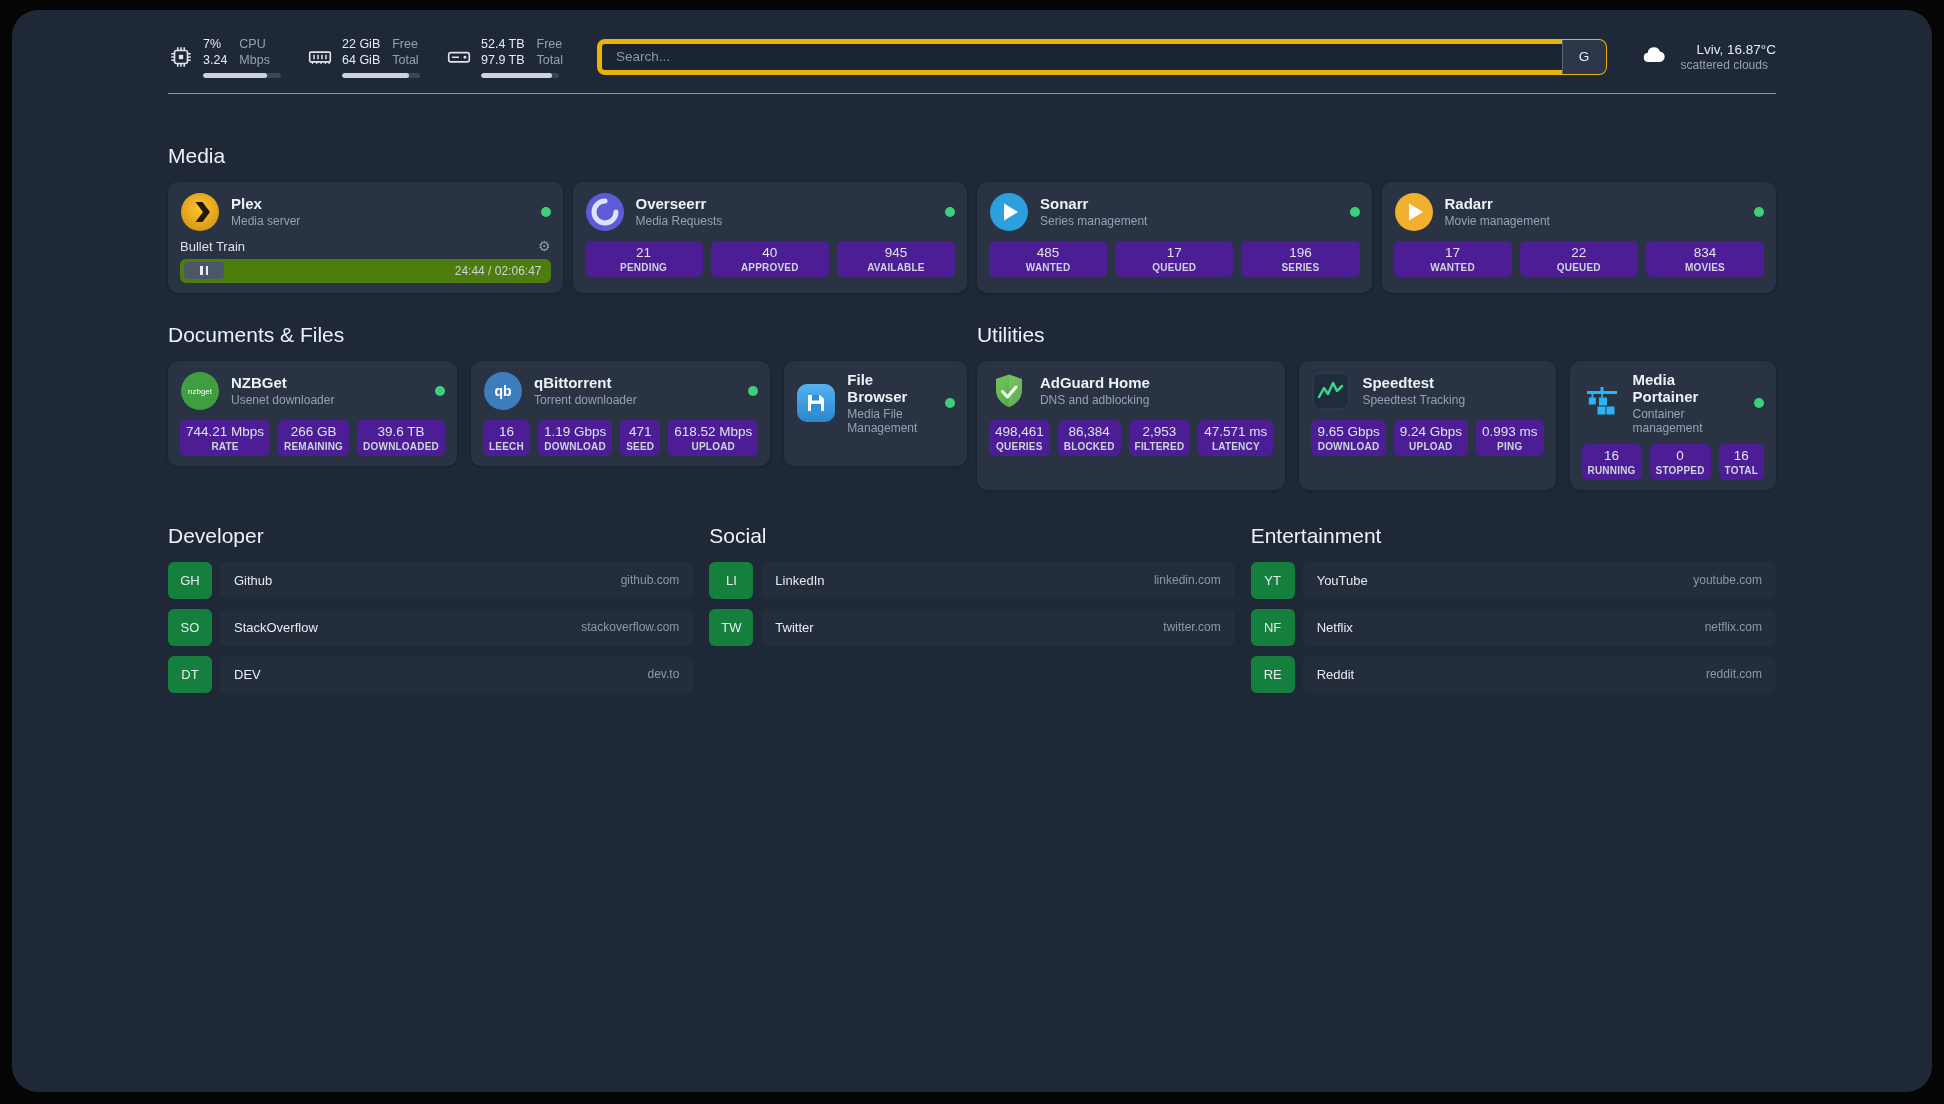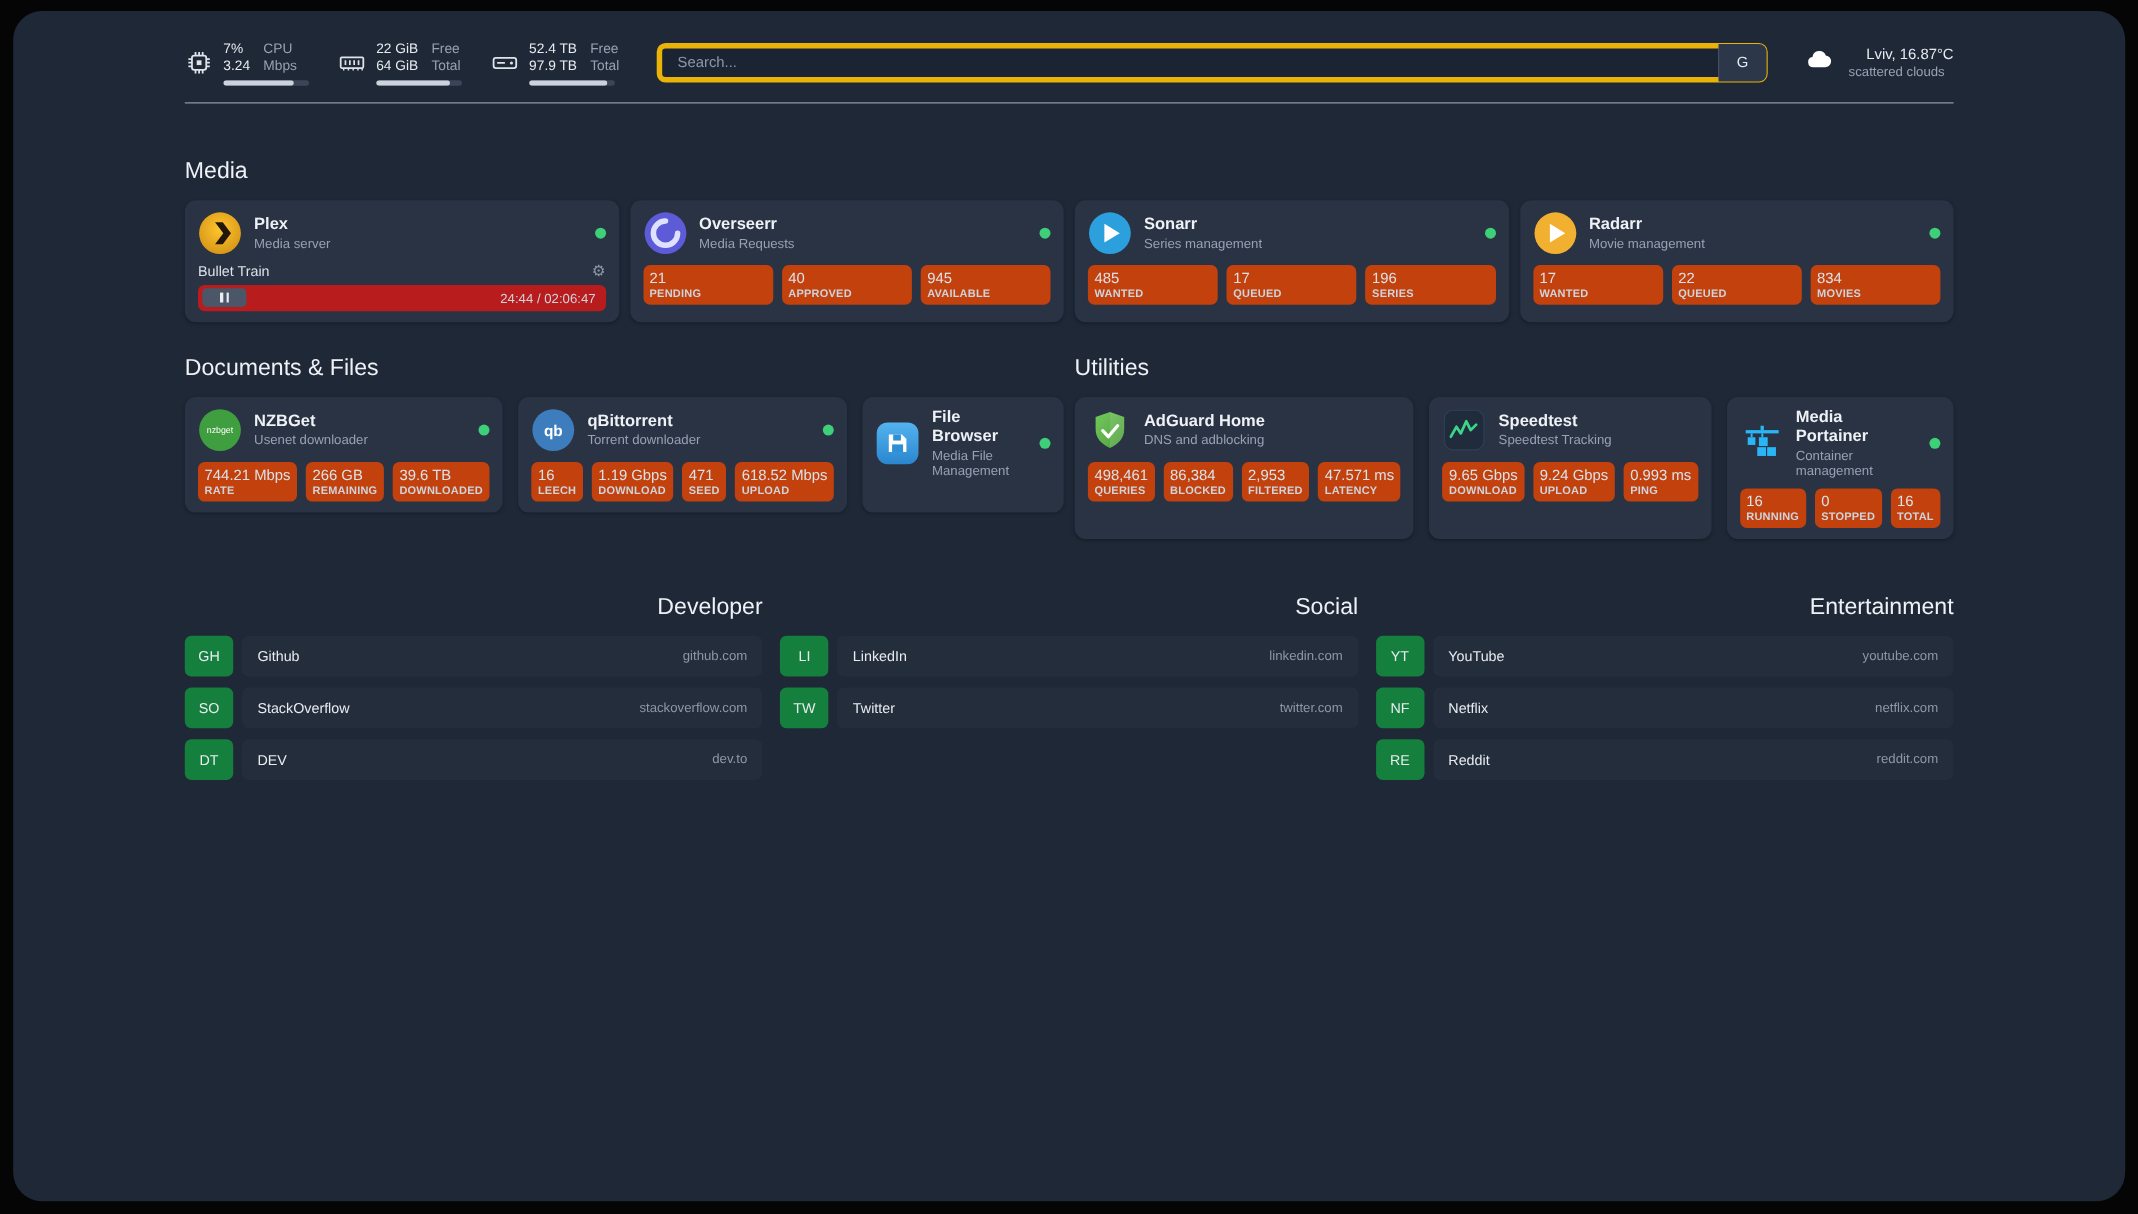--- a/index.html
+++ b/index.html
@@ -45,37 +45,37 @@
   .card { background:#293343; border-radius:10px; padding:10px 12px; cursor:pointer;
           box-shadow:0 1px 3px rgba(0,0,0,.25); }
   .card-head { display:flex; align-items:center; gap:11px; }
   .svc-icon { width:40px; height:40px; flex-shrink:0; display:flex; }
   .svc-icon svg { width:40px; height:40px; }
   .svc-title { font-size:15px; font-weight:600; color:#eef1f5; }
   .svc-sub { font-size:12px; color:#97a1b3; margin-top:2px; }
   .dot { width:10px; height:10px; border-radius:50%; background:#3ecf79; margin-left:auto; flex-shrink:0; }
 
   .stats { display:flex; gap:8px; margin-top:9px; }
-  .tile { flex:1; background:#c2410c; border-radius:6px; padding:4px 6px; }
+  .tile { flex:1; background:#4c1d95; border-radius:6px; padding:4px 6px; text-align:center; }
   .tile-val { font-size:13.5px; color:#dde2e9; white-space:nowrap; }
   .tile-lab { font-size:10px; font-weight:700; color:#ced4dd; letter-spacing:.2px; margin-top:2px; }
 
   
   .player-row { display:flex; justify-content:space-between; align-items:center; margin-top:7px; }
   .player-track { font-size:13px; color:#dde2e9; }
   .gear { font-size:14px; color:#8d97a8; cursor:pointer; line-height:1; }
-  .player-bar { margin-top:5px; height:24px; background:#b91c1c; border-radius:6px;
+  .player-bar { margin-top:5px; height:24px; background:#4d7c0f; border-radius:6px;
                 display:flex; align-items:center; padding:0 9px 0 4px; cursor:pointer; }
   .pause-pill { width:40px; height:17px; background:#4b5768; border-radius:4px; display:flex;
                 align-items:center; justify-content:center; gap:3px; cursor:pointer; }
   .pause-pill i { width:2.5px; height:9px; background:#e8ebf0; display:block; }
   .player-time { margin-left:auto; font-size:12px; color:#cdd3dd; }
 
   
-  .bookmarks { display:grid; grid-template-columns:repeat(3,1fr); gap:16px; margin-top:50px;text-align:right; }
+  .bookmarks { display:grid; grid-template-columns:repeat(3,1fr); gap:16px; margin-top:34px; }
   .bm-row { display:flex; gap:8px; margin-bottom:10px; cursor:pointer; }
   .bm-abbr { width:44px; height:37px; background:#15803d; border-radius:6px; display:flex;
              align-items:center; justify-content:center; font-size:13px; color:#e8ebf0; }
   .bm-main { flex:1; height:37px; background:#232d3b; border-radius:6px; display:flex;
              align-items:center; justify-content:space-between; padding:0 14px; }
   .bm-name { font-size:13px; color:#e8ebf0; }
   .bm-url { font-size:12px; color:#8d97a8; }
 </style>
 </head>
 <body>

